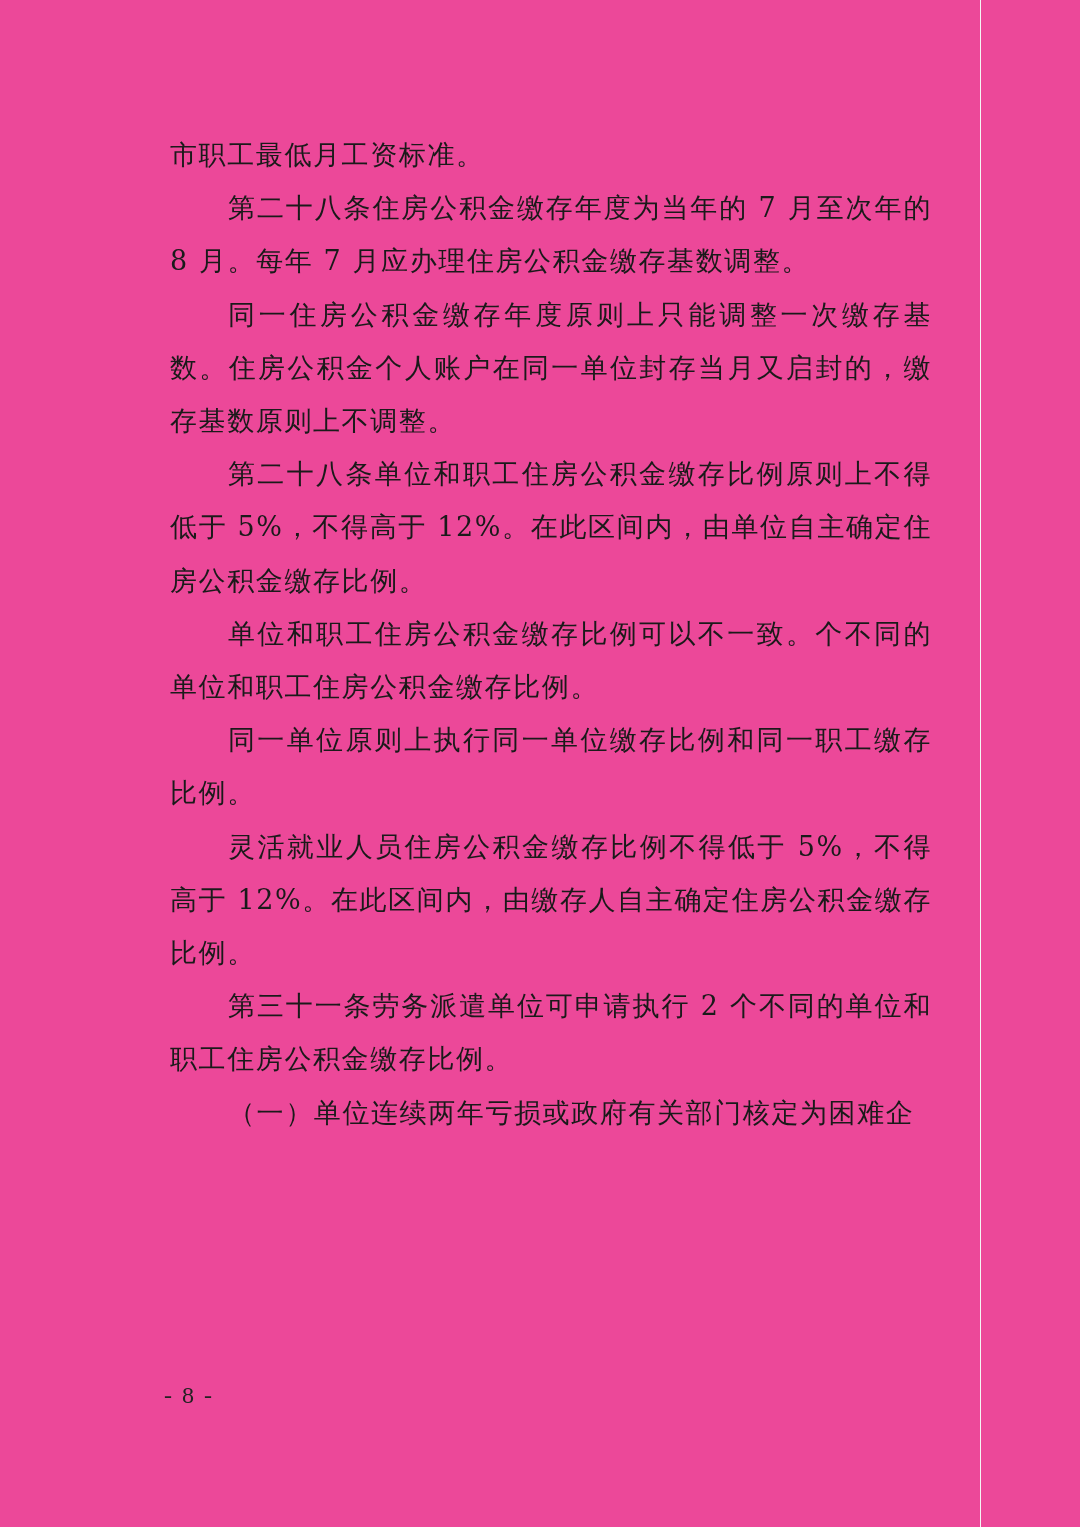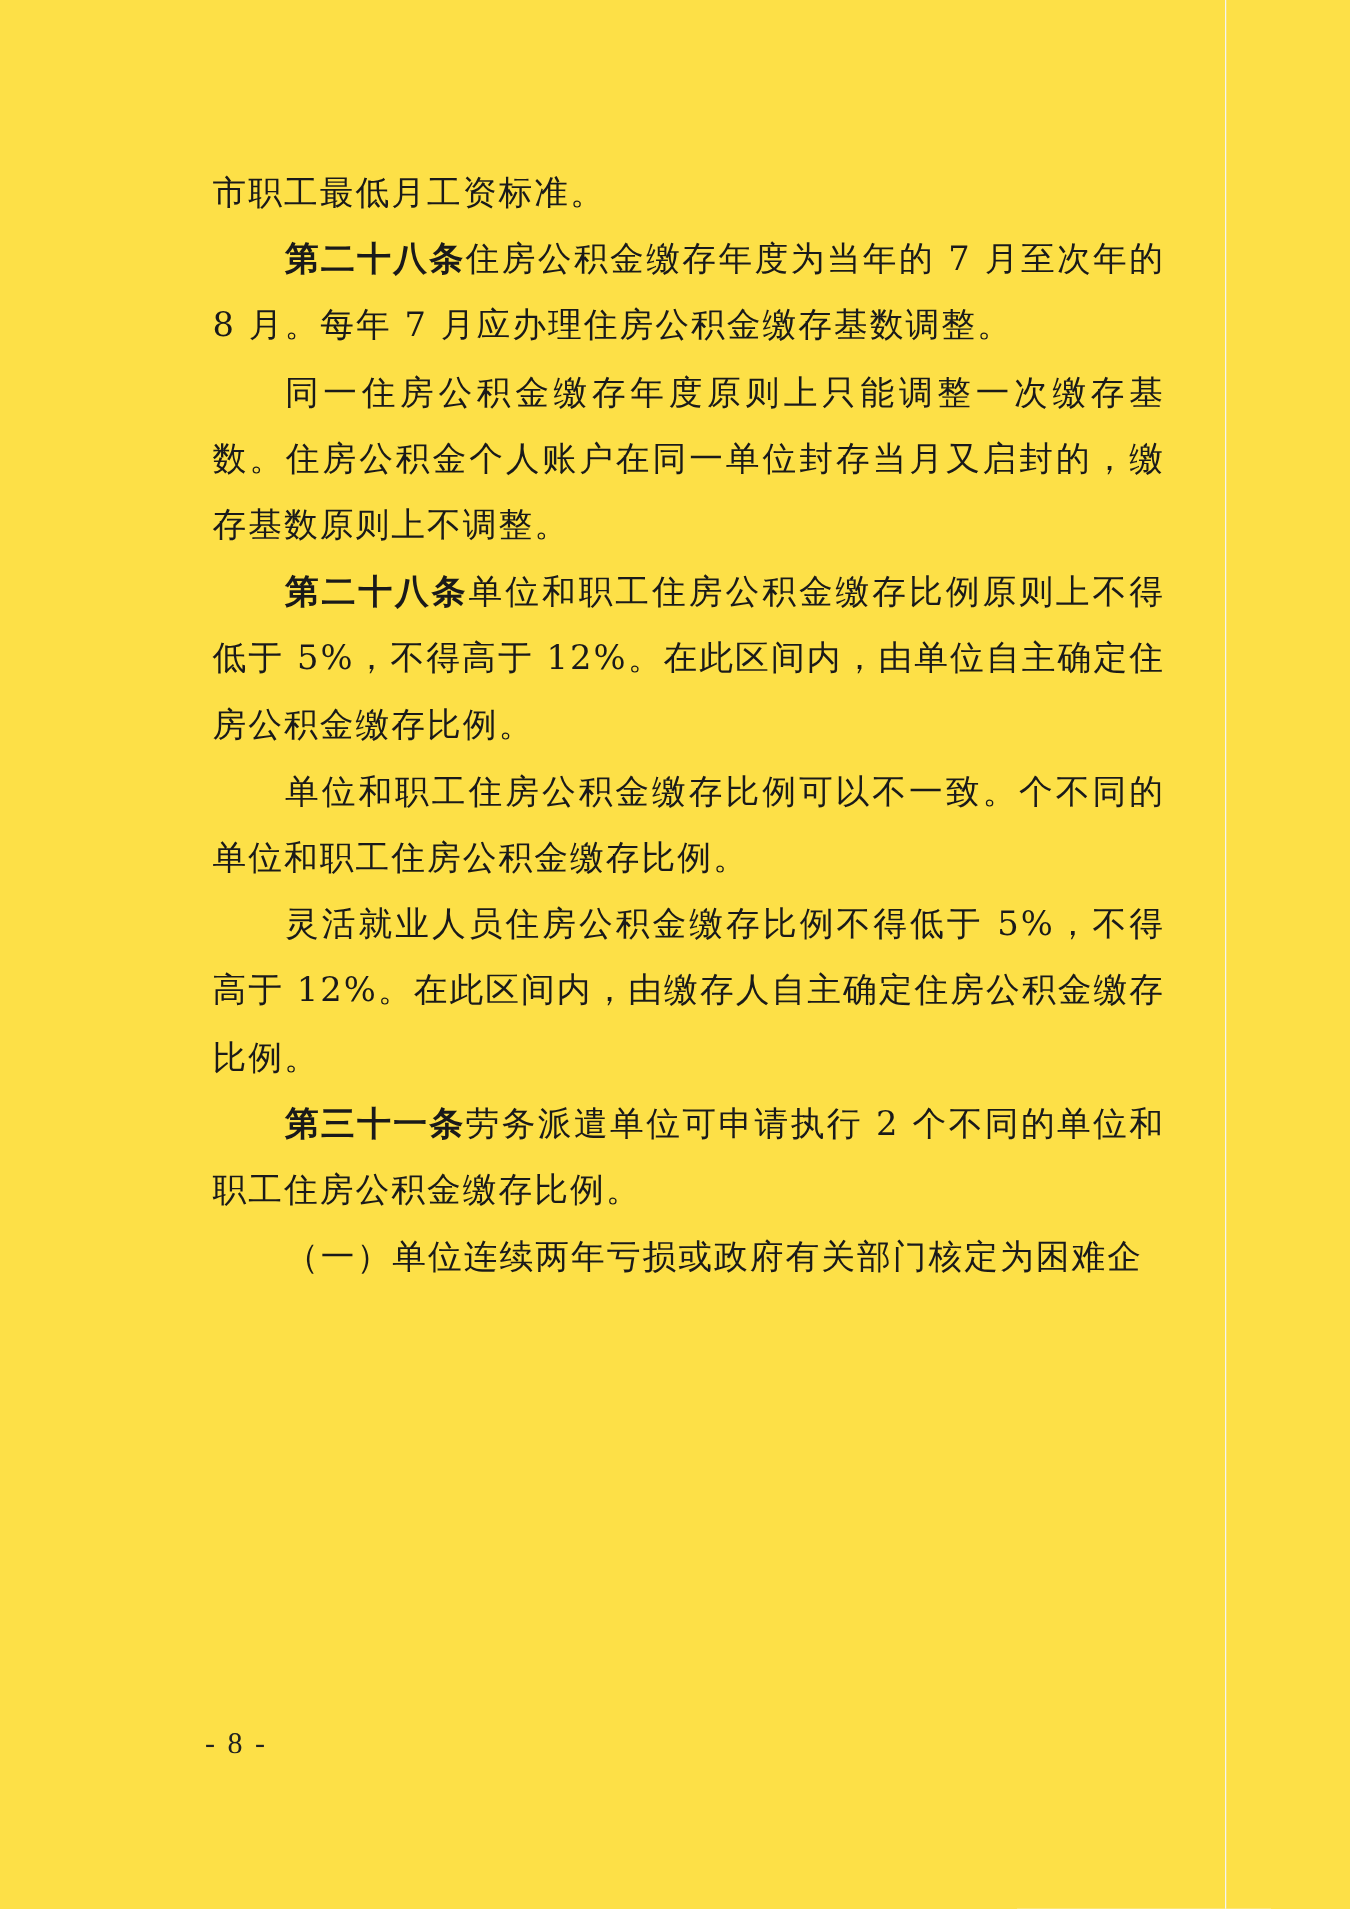--- a/index.html
+++ b/index.html
@@ -13,21 +13,21 @@
     position: relative;
     overflow: hidden;
     font-family: "DejaVu Serif", "Liberation Serif", serif;
     color: #1a1a1a;
   }
   .page {
     position: absolute;
     left: 0; top: 0;
     width: 1080px;
     height: 1527px;
-    background: #fde047;
+    background: #ec4899;
   }
   .scan-line {
     position: absolute;
     top: 0;
     width: 1px;
     height: 1527px;
     background: #f4f4f4;
   }
   .body-text {
     position: absolute;
@@ -41,21 +41,21 @@
     line-height: 53.2px;
     letter-spacing: 1.6px;
     text-align: justify;
     text-align-last: left;
     word-break: break-all;
   }
   .para.indent {
     text-indent: 58px;
   }
   .article-no {
-    font-weight: bold;
+    font-weight: normal;
     margin-right: 0;
   }
   .page-number {
     position: absolute;
     left: 164px;
     top: 1382px;
     font-family: "Liberation Serif", serif;
     font-size: 24px;
     color: #222;
     letter-spacing: 2px;
@@ -77,20 +77,23 @@
     <p class="para indent">
       <span>同一住房公积金缴存年度原则上只能调整一次缴存基数。住房公积金个人账户在同一单位封存当月又启封的，缴存基数原则上不调整。</span>
     </p>
     <p class="para indent">
       <span class="article-no">第二十八条</span><span>单位和职工住房公积金缴存比例原则上不得低于 5%，不得高于 12%。在此区间内，由单位自主确定住房公积金缴存比例。</span>
     </p>
     <p class="para indent">
       <span>单位和职工住房公积金缴存比例可以不一致。个不同的单位和职工住房公积金缴存比例。</span>
     </p>
     <p class="para indent">
+      <span>同一单位原则上执行同一单位缴存比例和同一职工缴存比例。</span>
+    </p>
+    <p class="para indent">
       <span>灵活就业人员住房公积金缴存比例不得低于 5%，不得高于 12%。在此区间内，由缴存人自主确定住房公积金缴存比例。</span>
     </p>
     <p class="para indent">
       <span class="article-no">第三十一条</span><span>劳务派遣单位可申请执行 2 个不同的单位和职工住房公积金缴存比例。</span>
     </p>
     <p class="para indent">
       <span>（一）单位连续两年亏损或政府有关部门核定为困难企</span>
     </p>
   </div>
 

